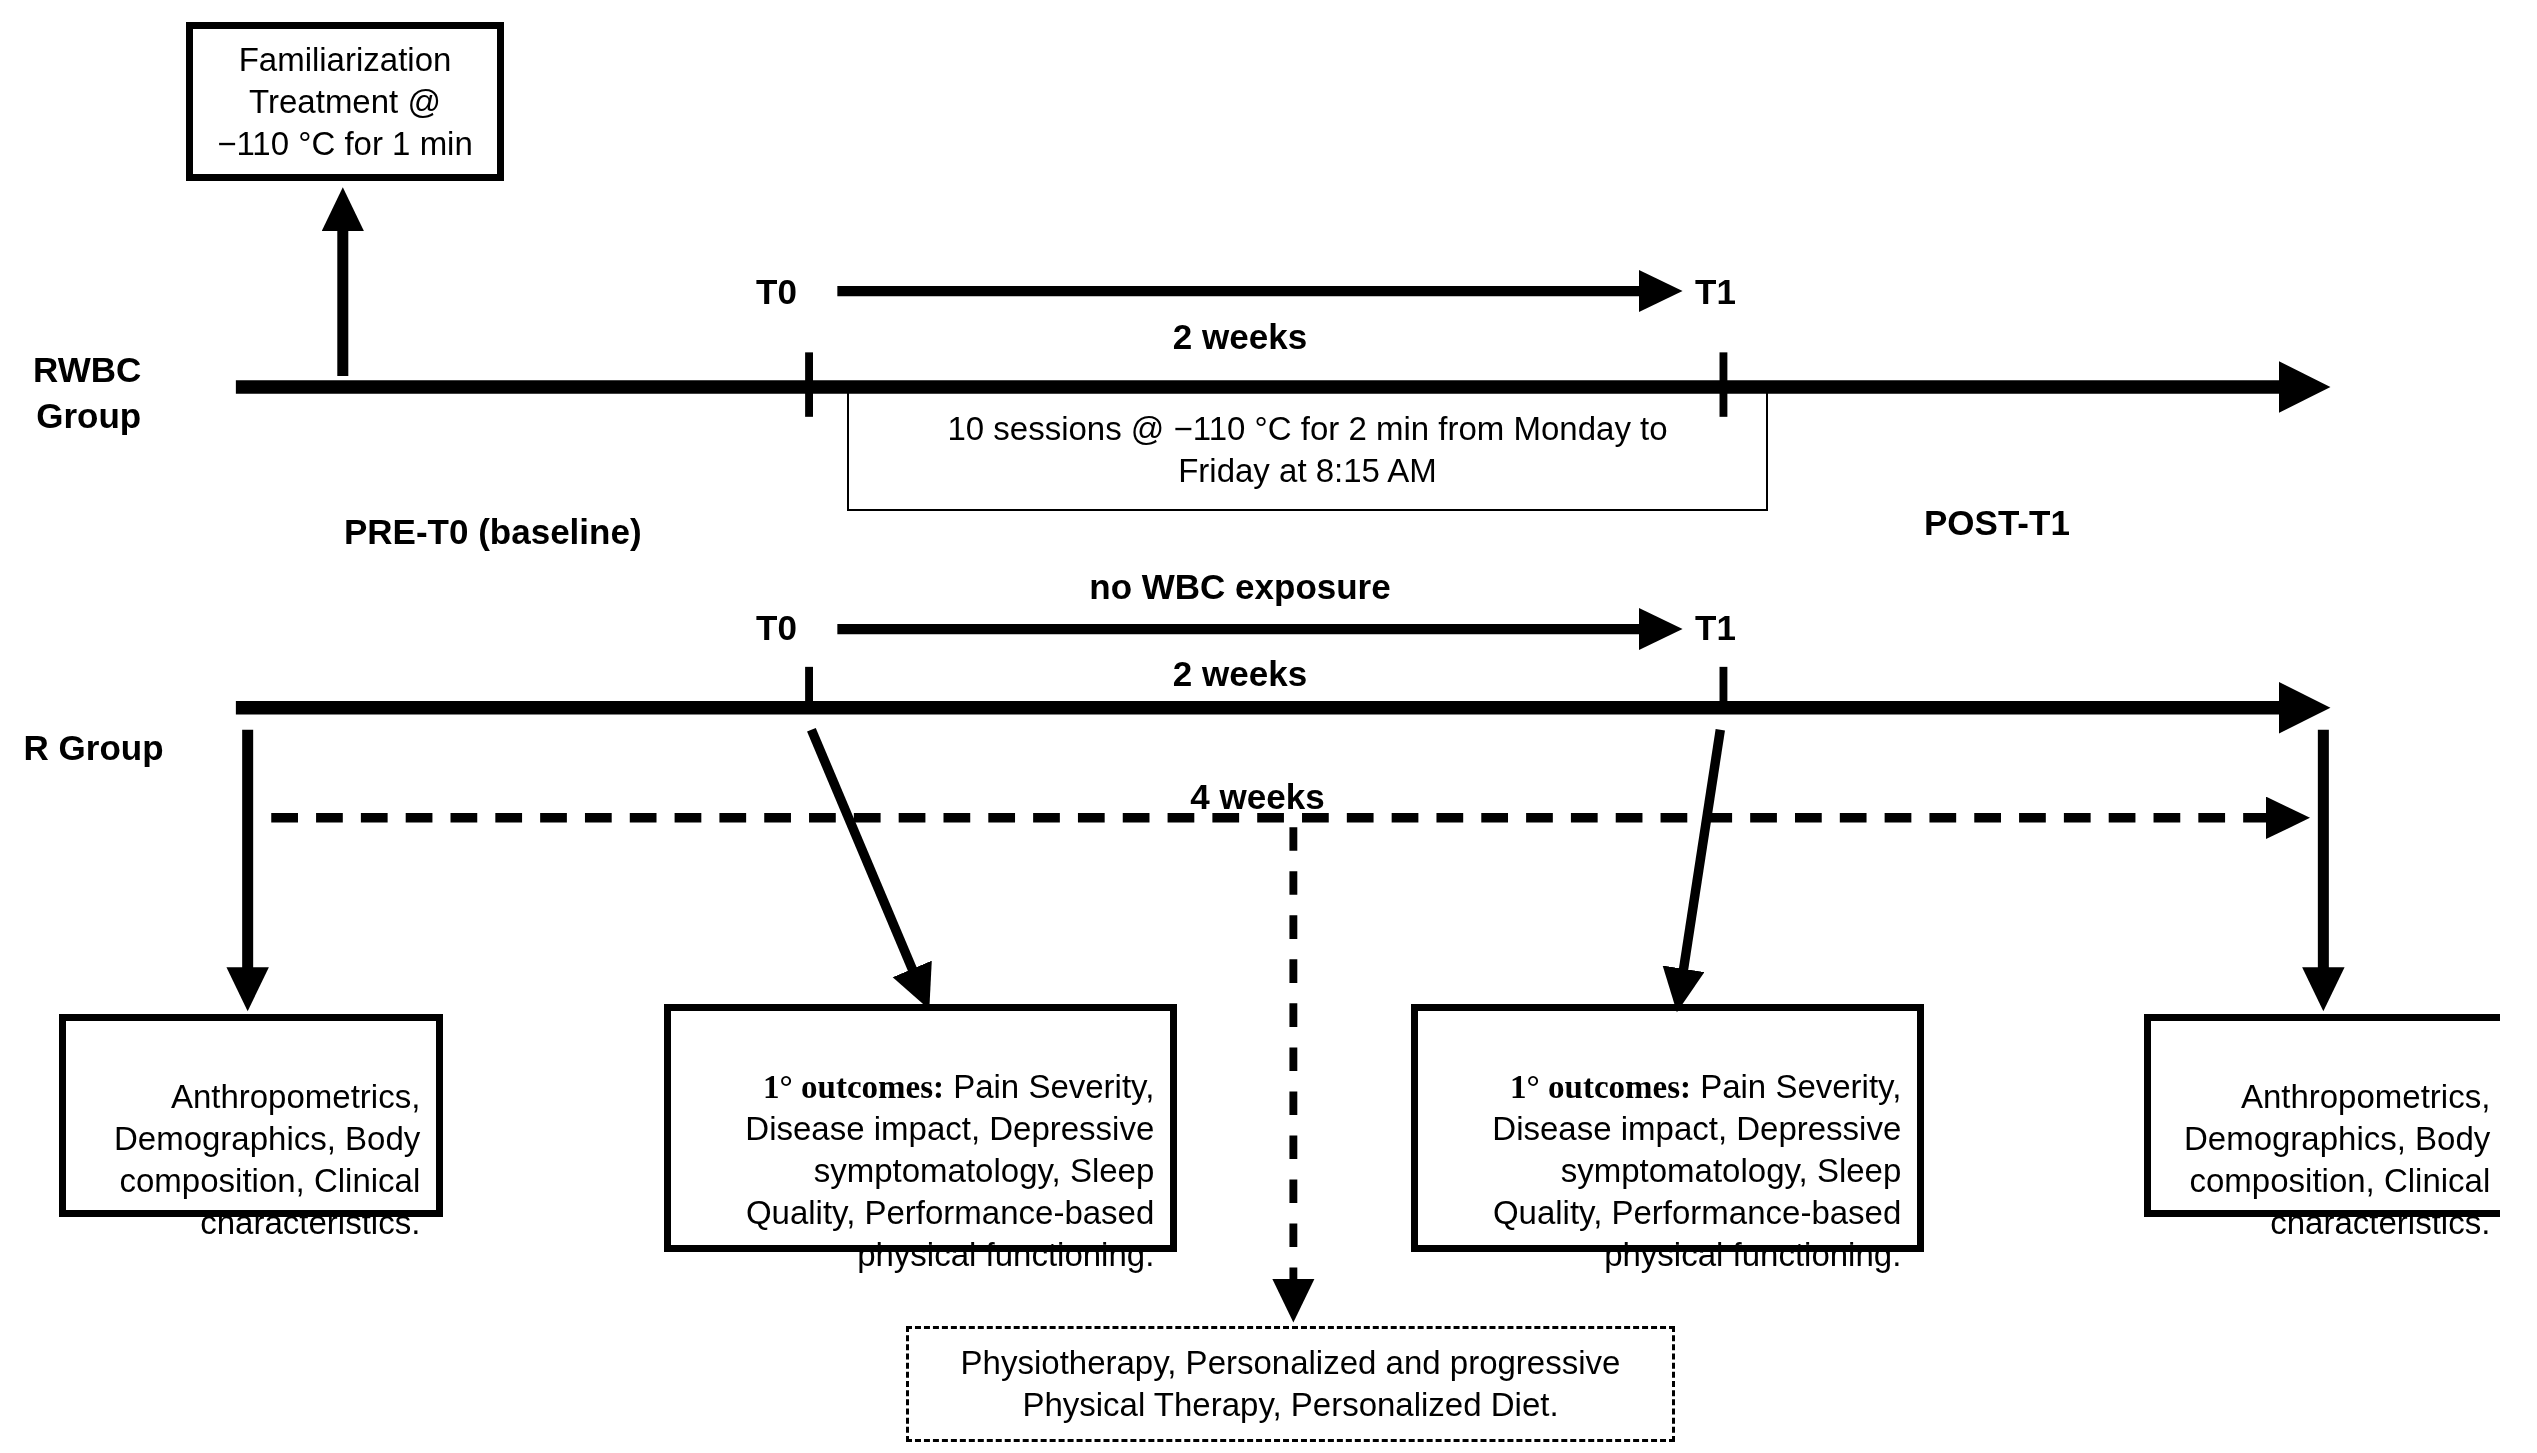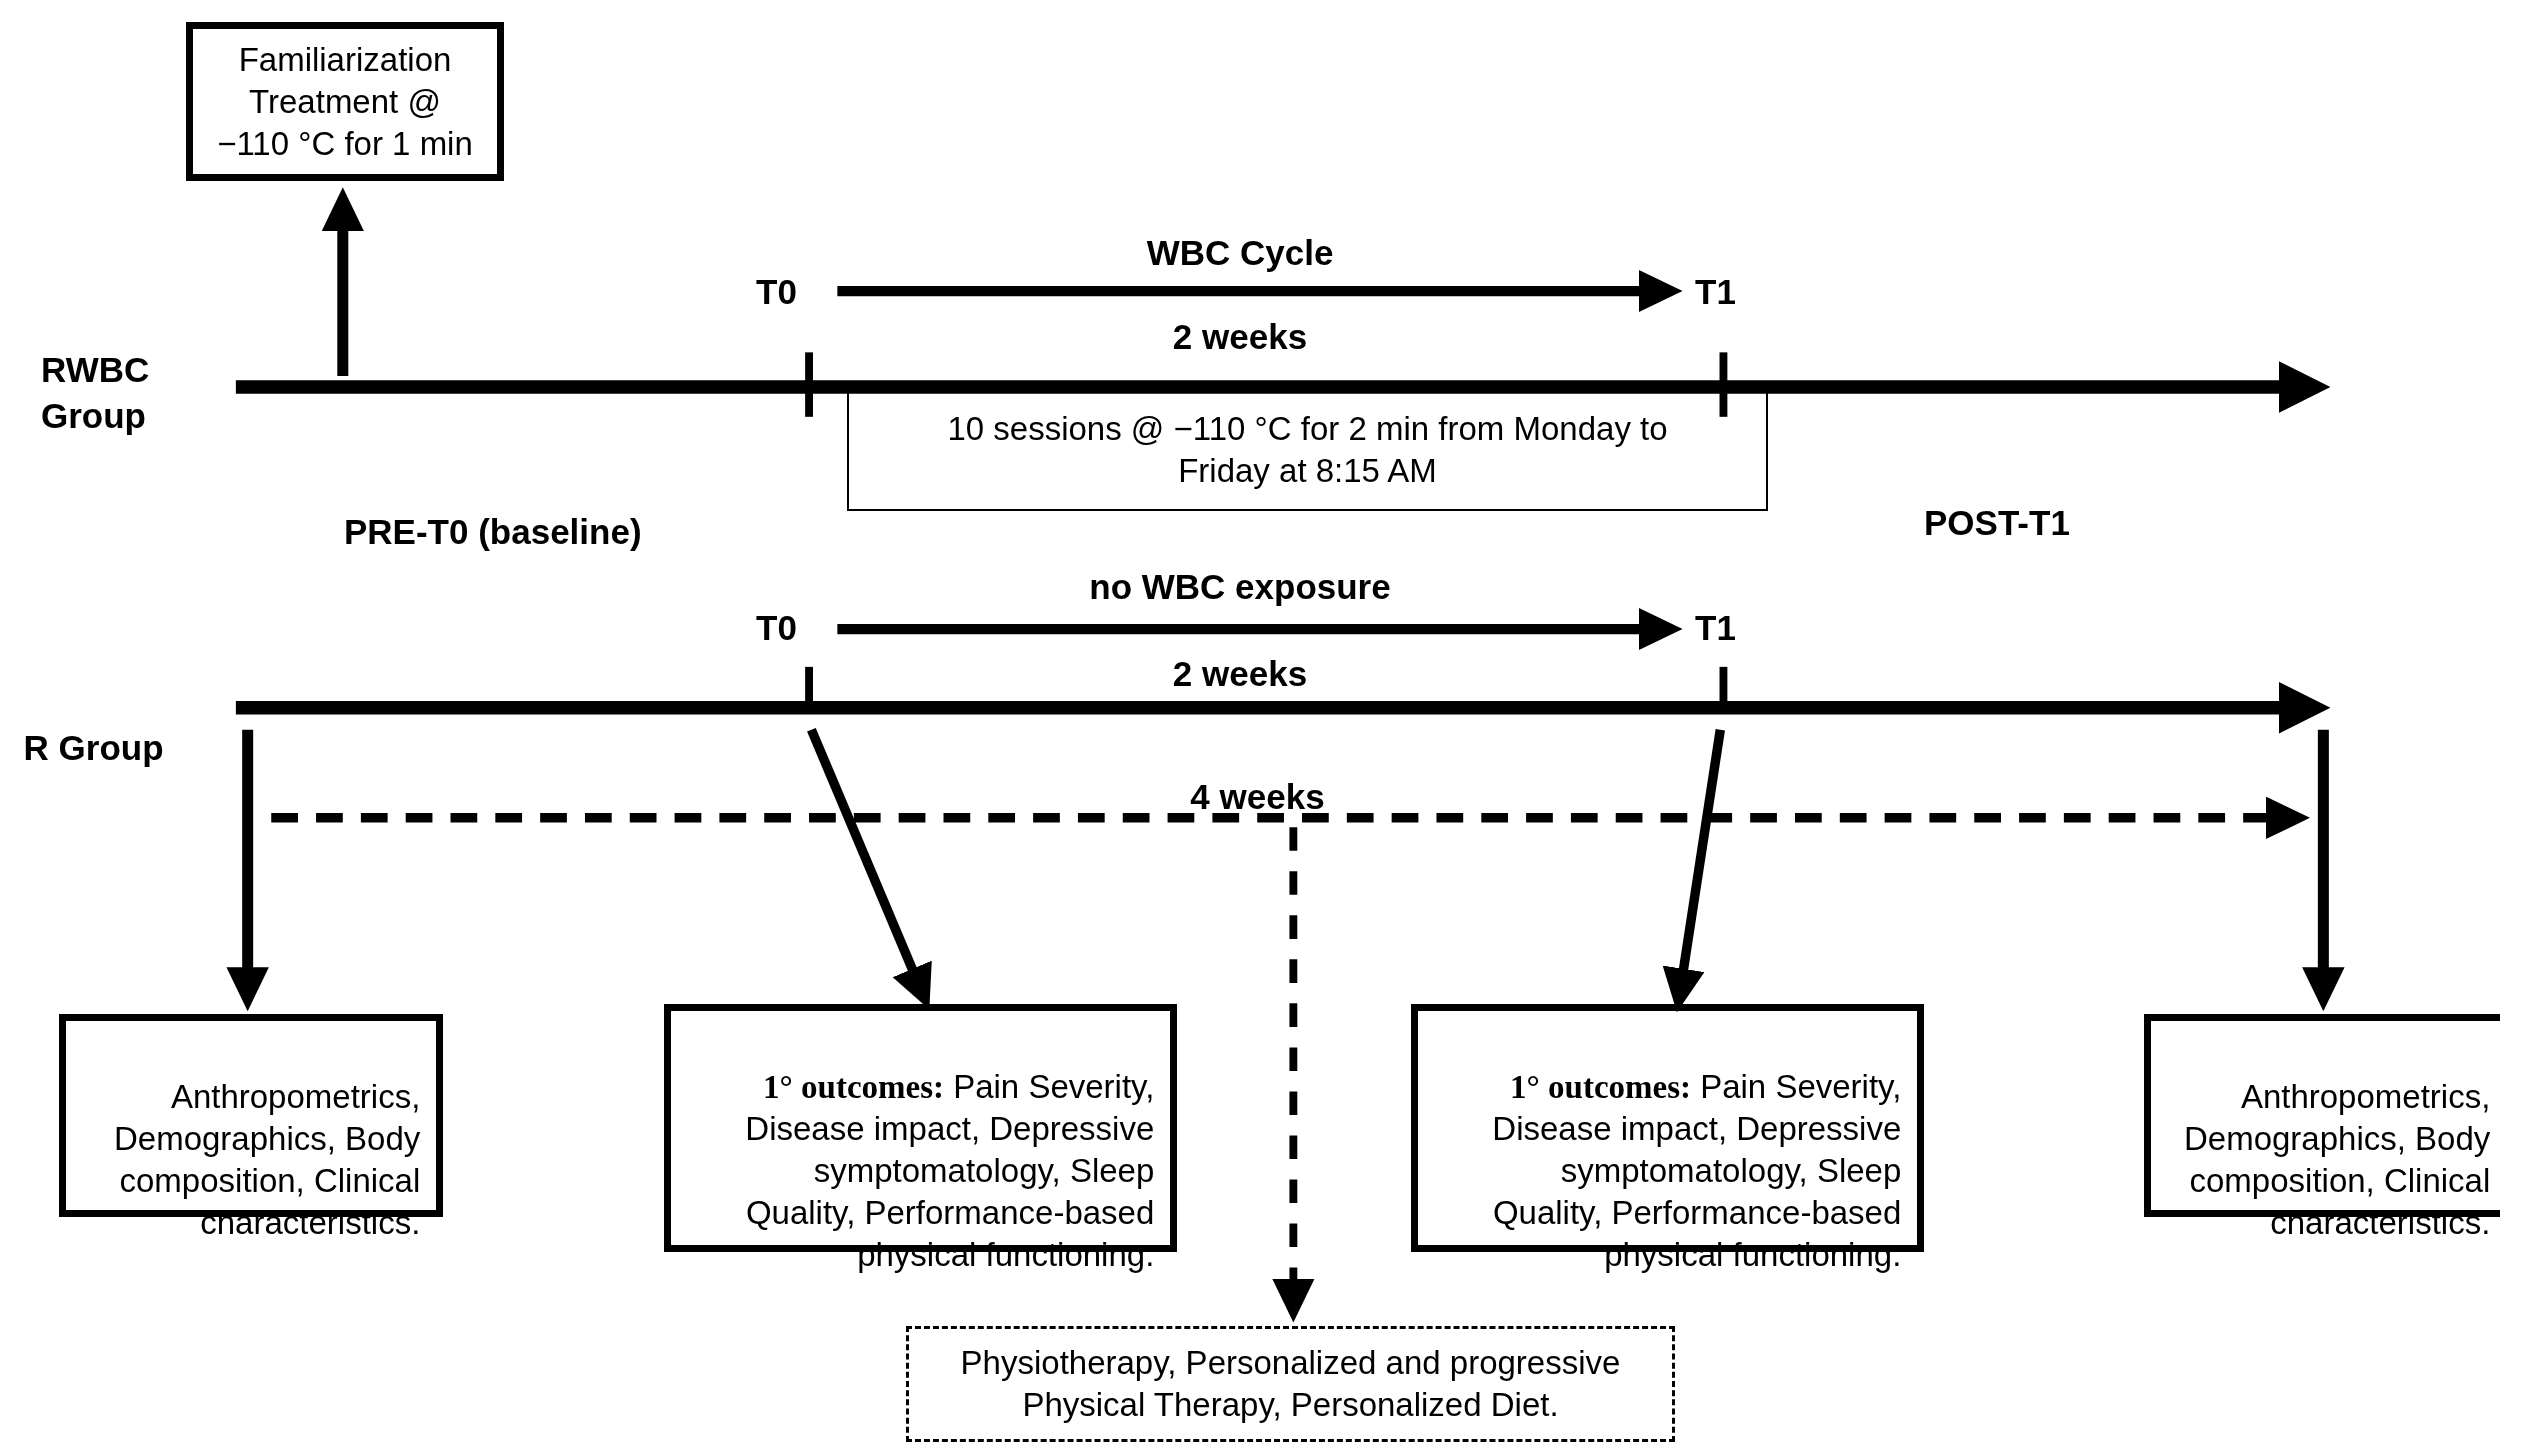--- a/index.html
+++ b/index.html
@@ -65,25 +65,24 @@
 Demographics, Body
 composition, Clinical
 characteristics.</span>
   </div>
 
   <div class="box dashed center" style="left:906px;top:1326px;width:769px;height:116px;">
     <span>Physiotherapy, Personalized and progressive
 Physical Therapy, Personalized Diet.</span>
   </div>
 
-  <div class="abs lbl" style="left:41px;top:347px;">RWBC
+  <div class="abs lbl" style="left:33px;top:347px;text-align:right;">RWBC
 Group</div>
   <div class="abs lbl" style="left:23.6px;top:678px;margin-top:47px;">R Group</div>
 
-  <div class="abs lbl ctr" style="left:837px;top:230px;width:806px;">WBC Cycle</div>
   <div class="abs lbl" style="left:756px;top:269px;">T0</div>
   <div class="abs lbl" style="left:1695px;top:269px;">T1</div>
   <div class="abs lbl ctr" style="left:837px;top:314px;width:806px;">2 weeks</div>
 
   <div class="abs lbl" style="left:344px;top:509px;">PRE-T0 (baseline)</div>
   <div class="abs lbl" style="left:1924px;top:500px;">POST-T1</div>
 
   <div class="abs lbl ctr" style="left:837px;top:564px;width:806px;">no WBC exposure</div>
   <div class="abs lbl" style="left:756px;top:605px;">T0</div>
   <div class="abs lbl" style="left:1695px;top:605px;">T1</div>

